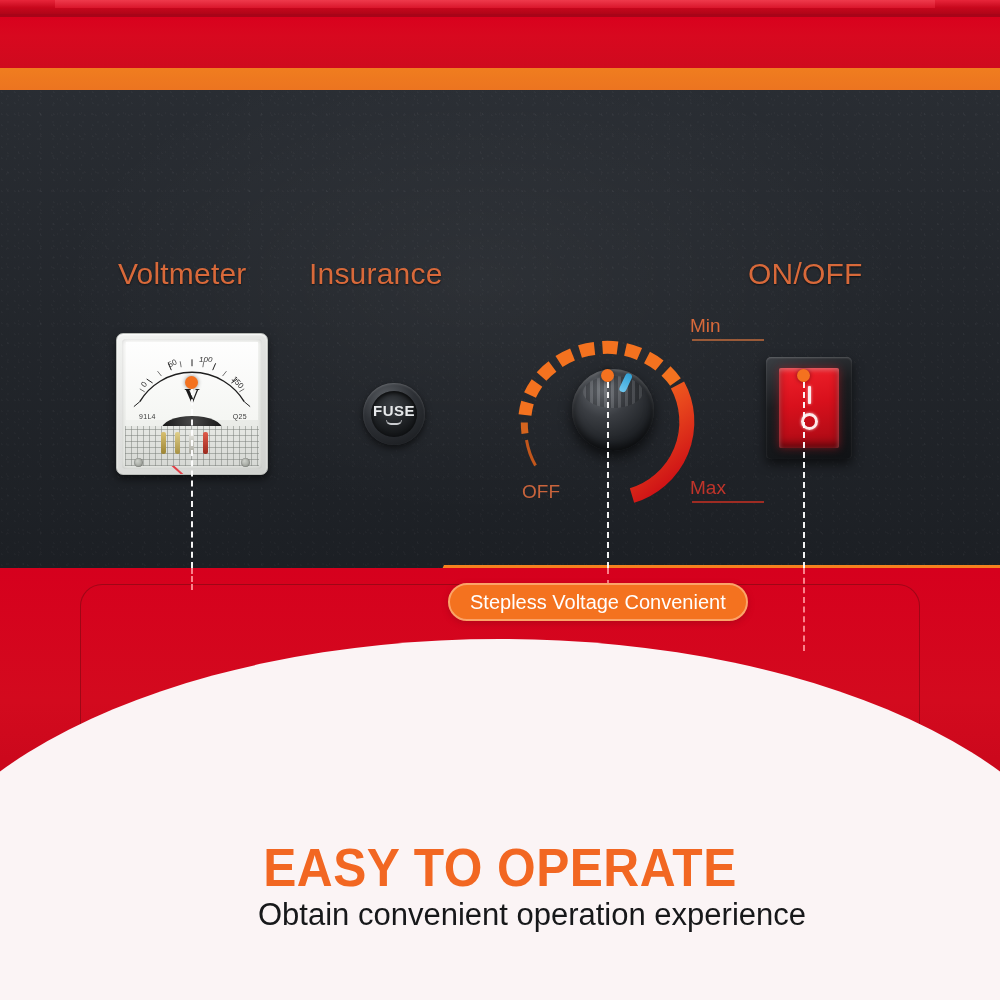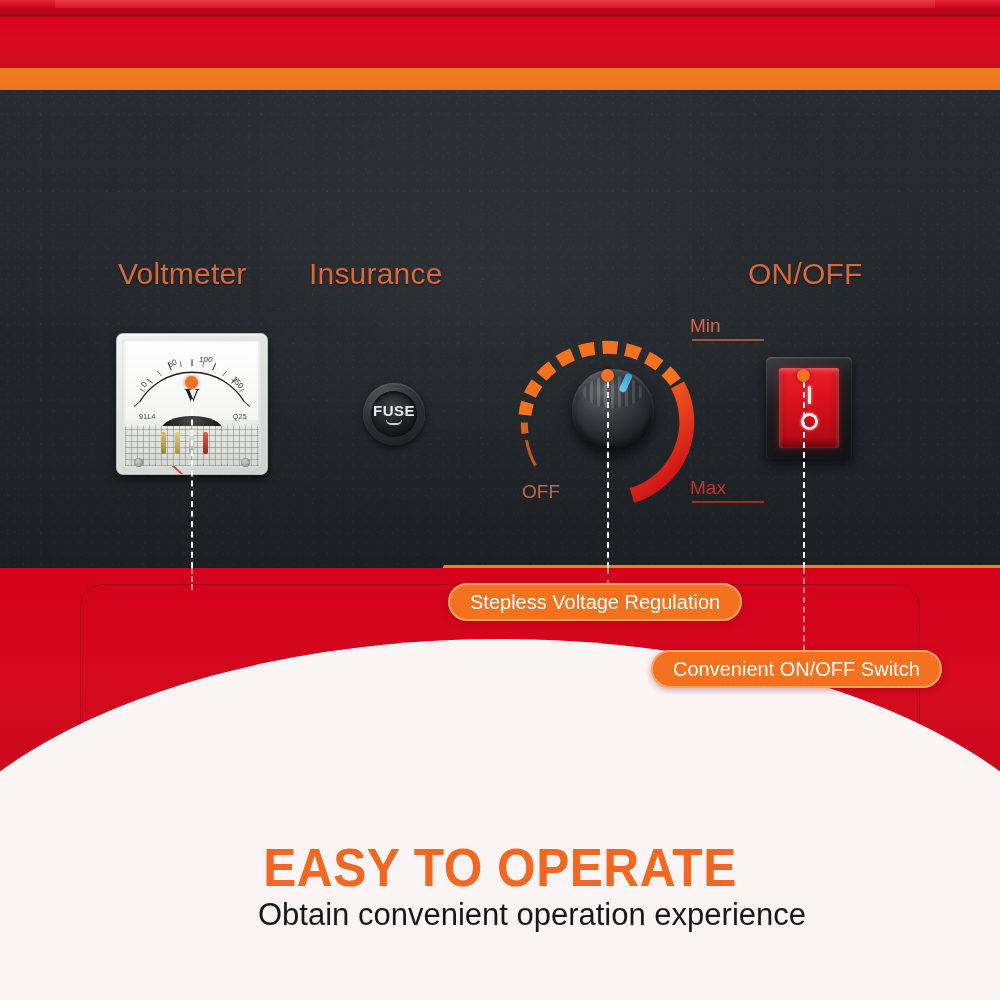--- a/index.html
+++ b/index.html
@@ -424,19 +424,18 @@
   <div class="dash onred" style="left:191px; top:568px; height:22px;"></div>
 
   <div class="dot" style="left:601px; top:369px;"></div>
   <div class="dash" style="left:607px; top:382px; height:186px;"></div>
   <div class="dash onred" style="left:607px; top:568px; height:18px;"></div>
 
   <div class="dot" style="left:797px; top:369px;"></div>
   <div class="dash" style="left:803px; top:382px; height:186px;"></div>
   <div class="dash onred" style="left:803px; top:568px; height:83px;"></div>
 
-  <div class="pill" style="left:448px; top:583px;">Stepless Voltage Regulation</div>
-  <div class="pill" style="left:651px; top:650px;">Convenient ON/OFF Switch</div>
+  <div class="pill" style="left:448px; top:583px;">Stepless Voltage Convenient</div>
 
   <div class="headline">EASY TO OPERATE</div>
   <div class="subline">Obtain convenient operation experience</div>
 
 </div>
 
 </body></html>

